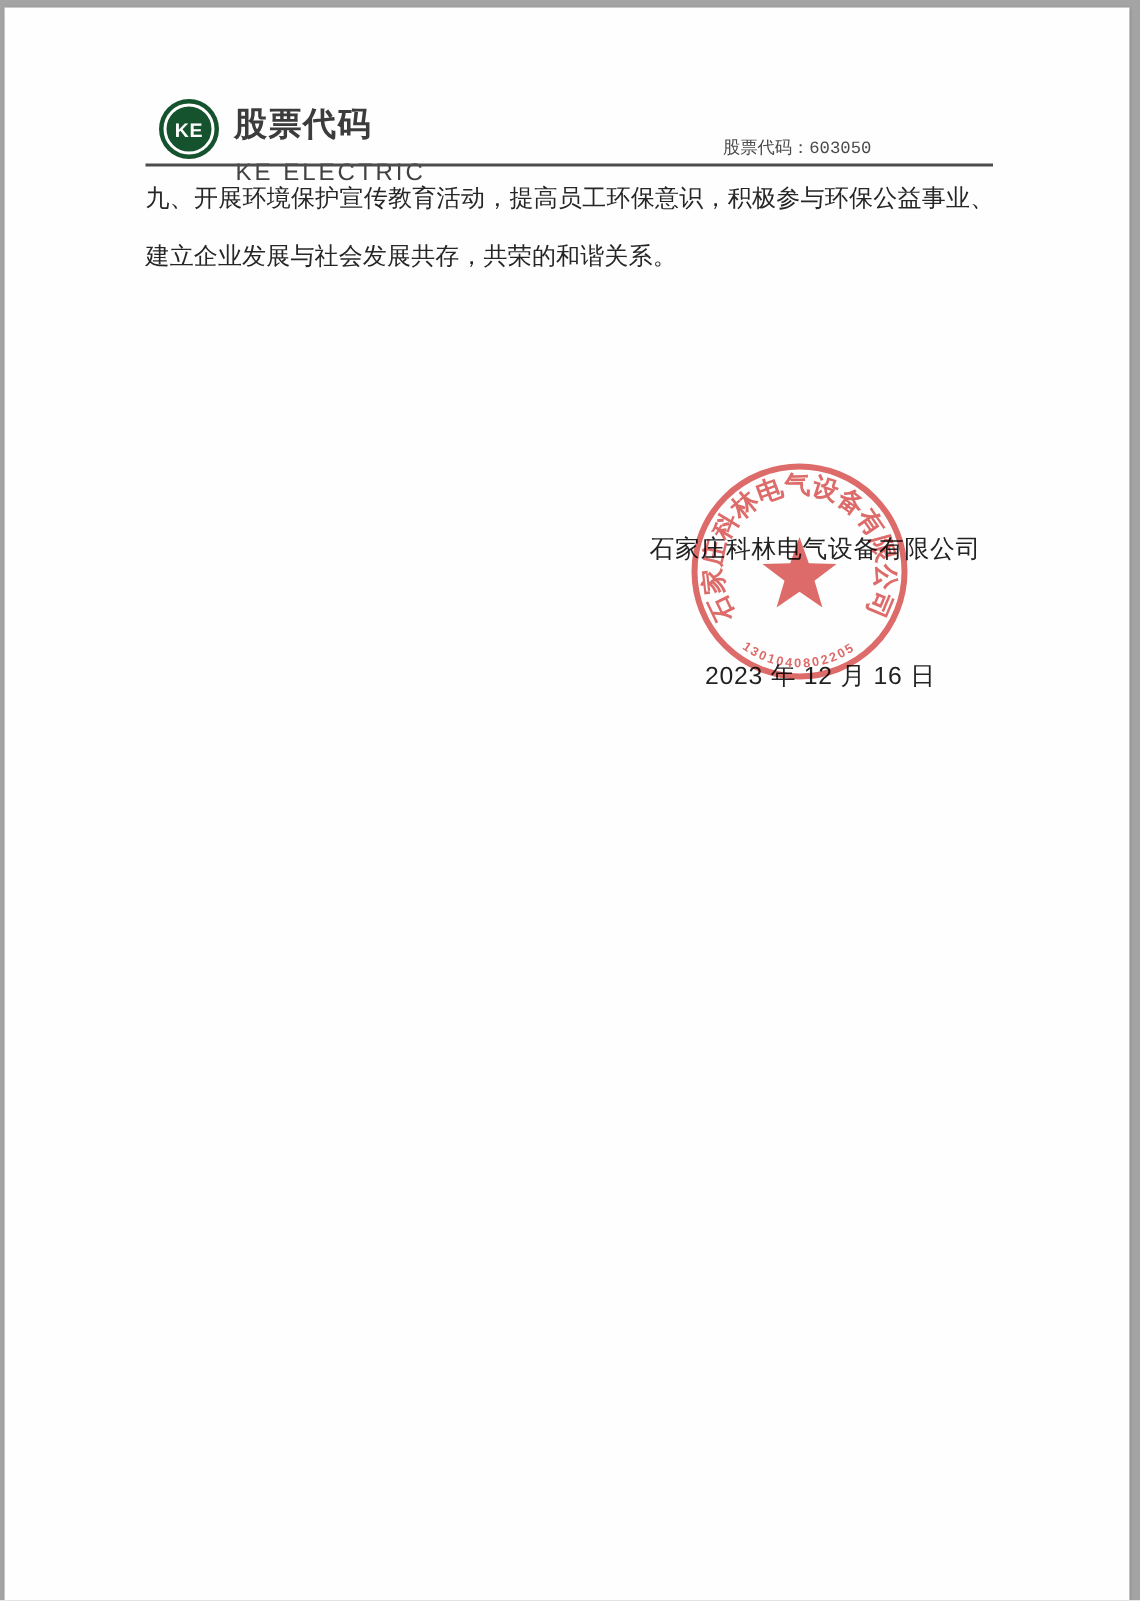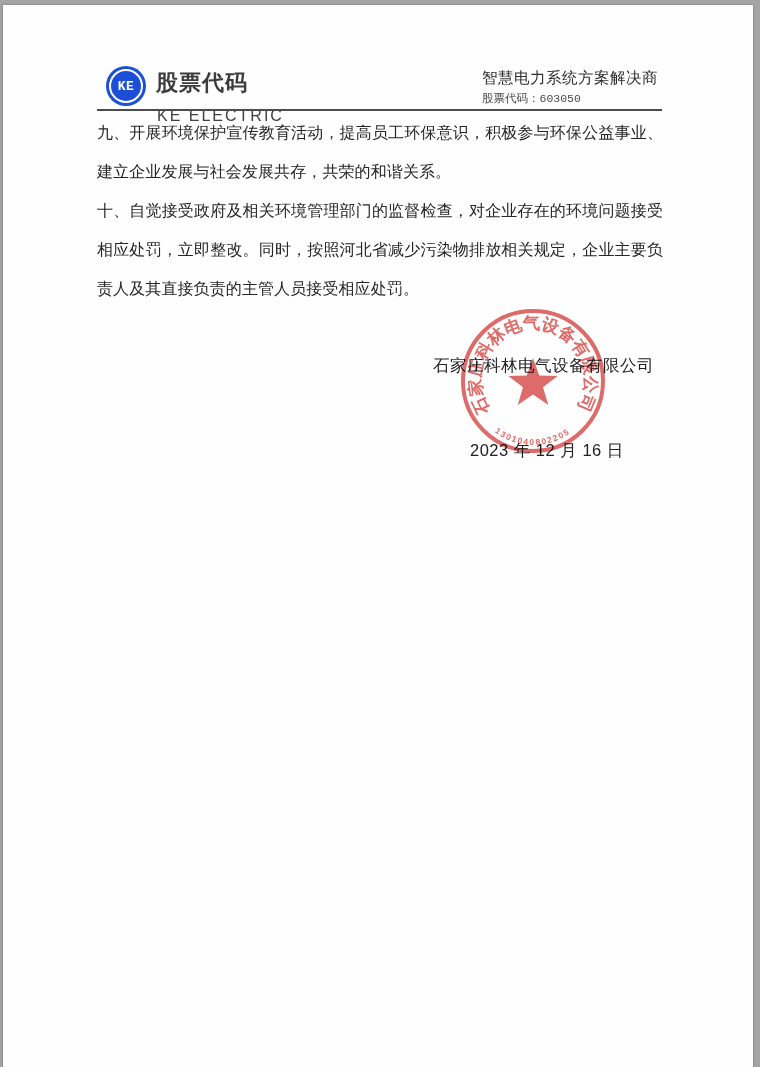--- a/index.html
+++ b/index.html
@@ -15,22 +15,21 @@
     position: absolute;
     left: 3px; top: 5px;
     width: 750px; height: 1062px;
     background: #fefefe;
     box-shadow: 0 0 2px rgba(0,0,0,.35);
   }
   
   .logo-outer {
     position: absolute; left: 103px; top: 61px;
     width: 40px; height: 40px; border-radius: 50%;
-    background: #1d4ed8;
-    font-family: Liberation Mono, monospace;
+    background: #14532d;
   }
   .logo-inner {
     position: absolute; inset: 3px;
     border: 2px solid #ffffff; border-radius: 50%;
     display: flex; align-items: center; justify-content: center;
     color: #ffffff; font-size: 13px; font-weight: 700; letter-spacing: .5px;
   }
   .brand-cn {
     position: absolute; left: 153px; top: 63px;
     font-size: 22px; font-weight: 700; color: #3c3c3c; letter-spacing: 1px;
@@ -86,27 +85,25 @@
 <div class="frame">
   <div class="page">
 
     <div class="logo-outer">
       <div class="logo-inner">
         <span>KE</span>
       </div>
     </div>
     <div class="brand-cn">股票代码</div>
     <div class="brand-en">KE ELECTRIC</div>
-    <div class="tagline">智慧电力系统方案解决商</div>
     <div class="stock">股票代码：603050</div>
     <div class="rule"></div>
 
     <main class="content">
       <p>九、开展环境保护宣传教育活动，提高员工环保意识，积极参与环保公益事业、建立企业发展与社会发展共存，共荣的和谐关系。</p>
-      <p>十、自觉接受政府及相关环境管理部门的监督检查，对企业存在的环境问题接受相应处罚，立即整改。同时，按照河北省减少污染物排放相关规定，企业主要负责人及其直接负责的主管人员接受相应处罚。</p>
     </main>
 
     <div class="sig-company">石家庄科林电气设备有限公司</div>
     <div class="sig-date">2023 年 12 月 16 日</div>
 
     <svg class="seal" viewBox="0 0 170 170">
       <defs>
         <path id="sealTextArc" d="M 42.4,114.8 A 52,52 0 1 1 127.6,114.8" fill="none"></path>
         <path id="sealCodeArc" d="M 46.5,136.1 A 64,64 0 0 0 123.5,136.1" fill="none"></path>
       </defs>

